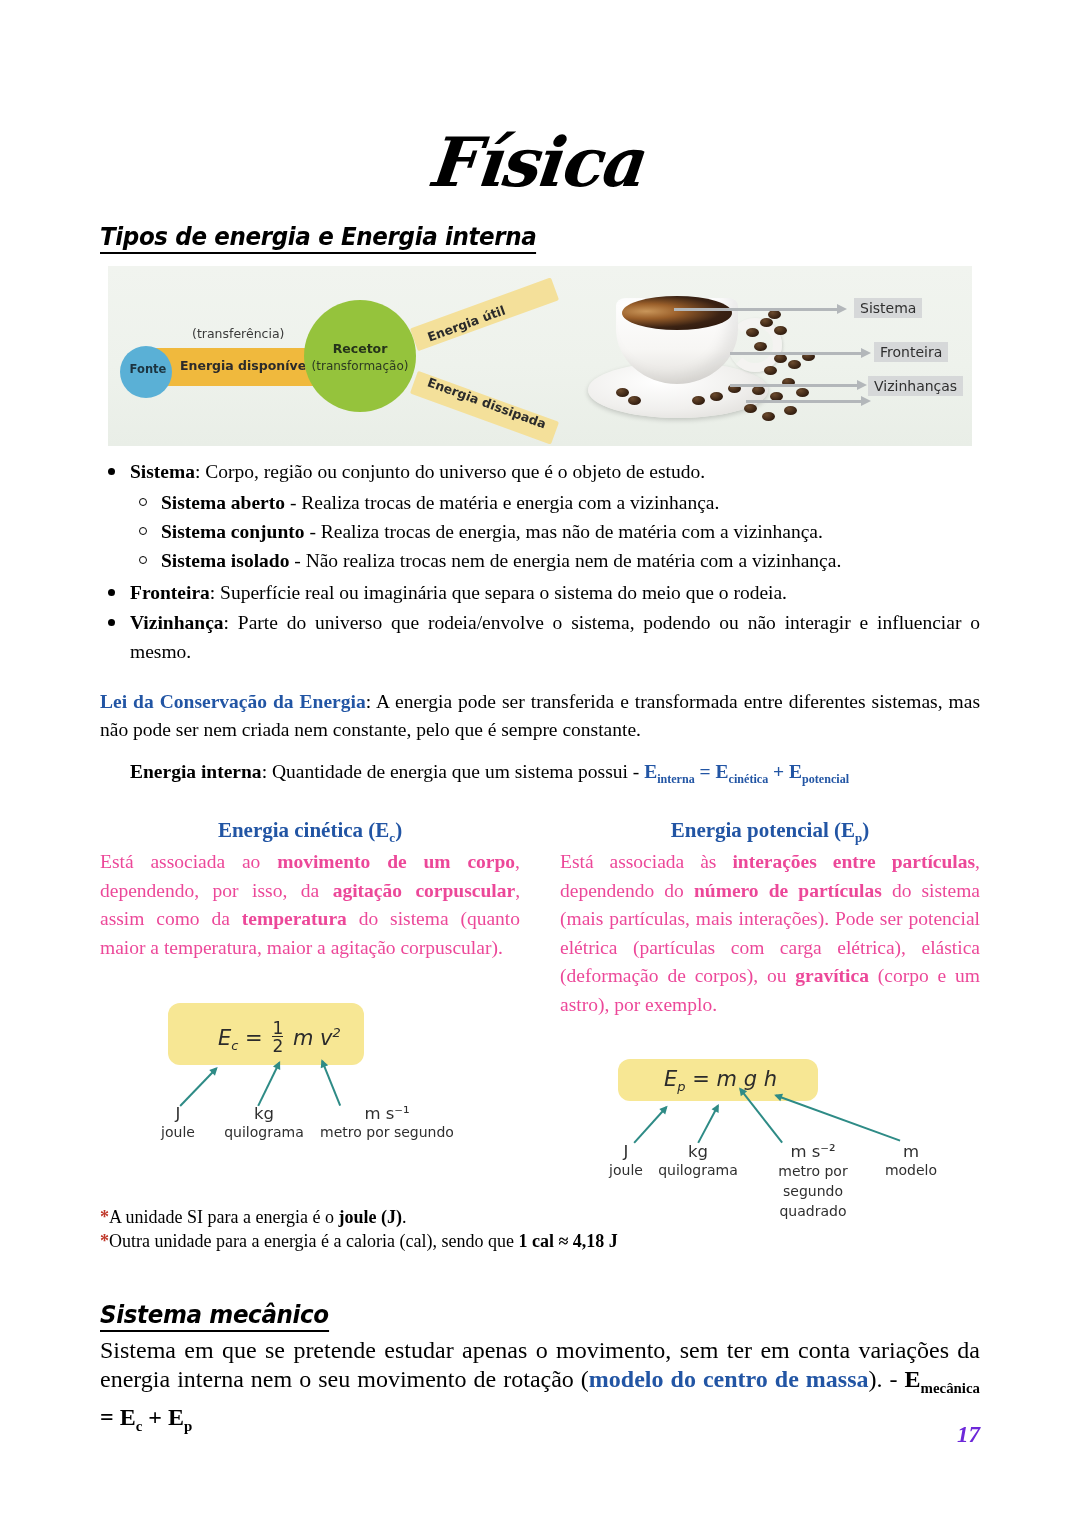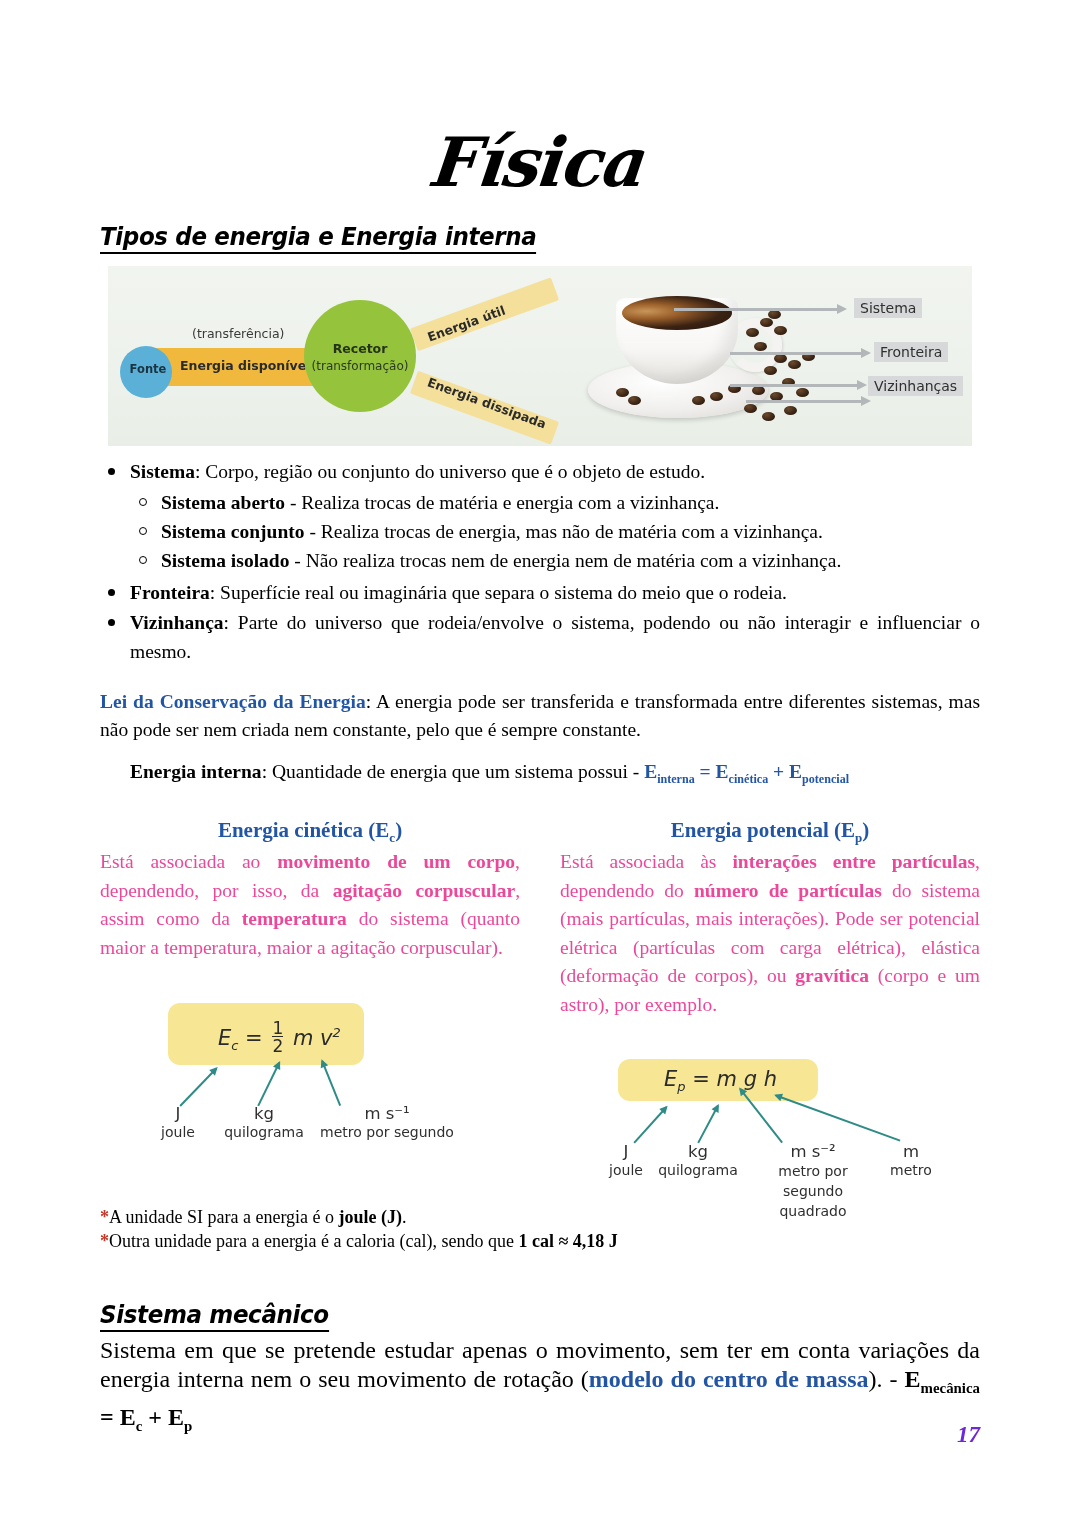--- a/index.html
+++ b/index.html
@@ -590,21 +590,21 @@
   <div class="unit-label" style="left:648px; top:1142px; width:100px;">
     <div class="unit-sym">kg</div>
     <div class="unit-name">quilograma</div>
   </div>
   <div class="unit-label" style="left:748px; top:1142px; width:130px;">
     <div class="unit-sym">m s⁻²</div>
     <div class="unit-name" style="white-space:normal; line-height:20px;">metro por segundo quadrado</div>
   </div>
   <div class="unit-label" style="left:876px; top:1142px; width:70px;">
     <div class="unit-sym">m</div>
-    <div class="unit-name">metro</div>
+    <div class="unit-name">modelo</div>
   </div>
 
   <div class="footnote" id="footnote-1">
     <span class="star">*</span><span>A unidade SI para a energia é o </span><span class="b">joule (J)</span><span>.</span>
   </div>
   <div class="footnote" id="footnote-2">
     <span class="star">*</span><span>Outra unidade para a energia é a caloria (cal), sendo que </span><span class="b">1 cal ≈ 4,18 J</span><span></span>
   </div>
 
   <div class="section-heading" id="heading-sistema-mecanico">Sistema mecânico</div>

